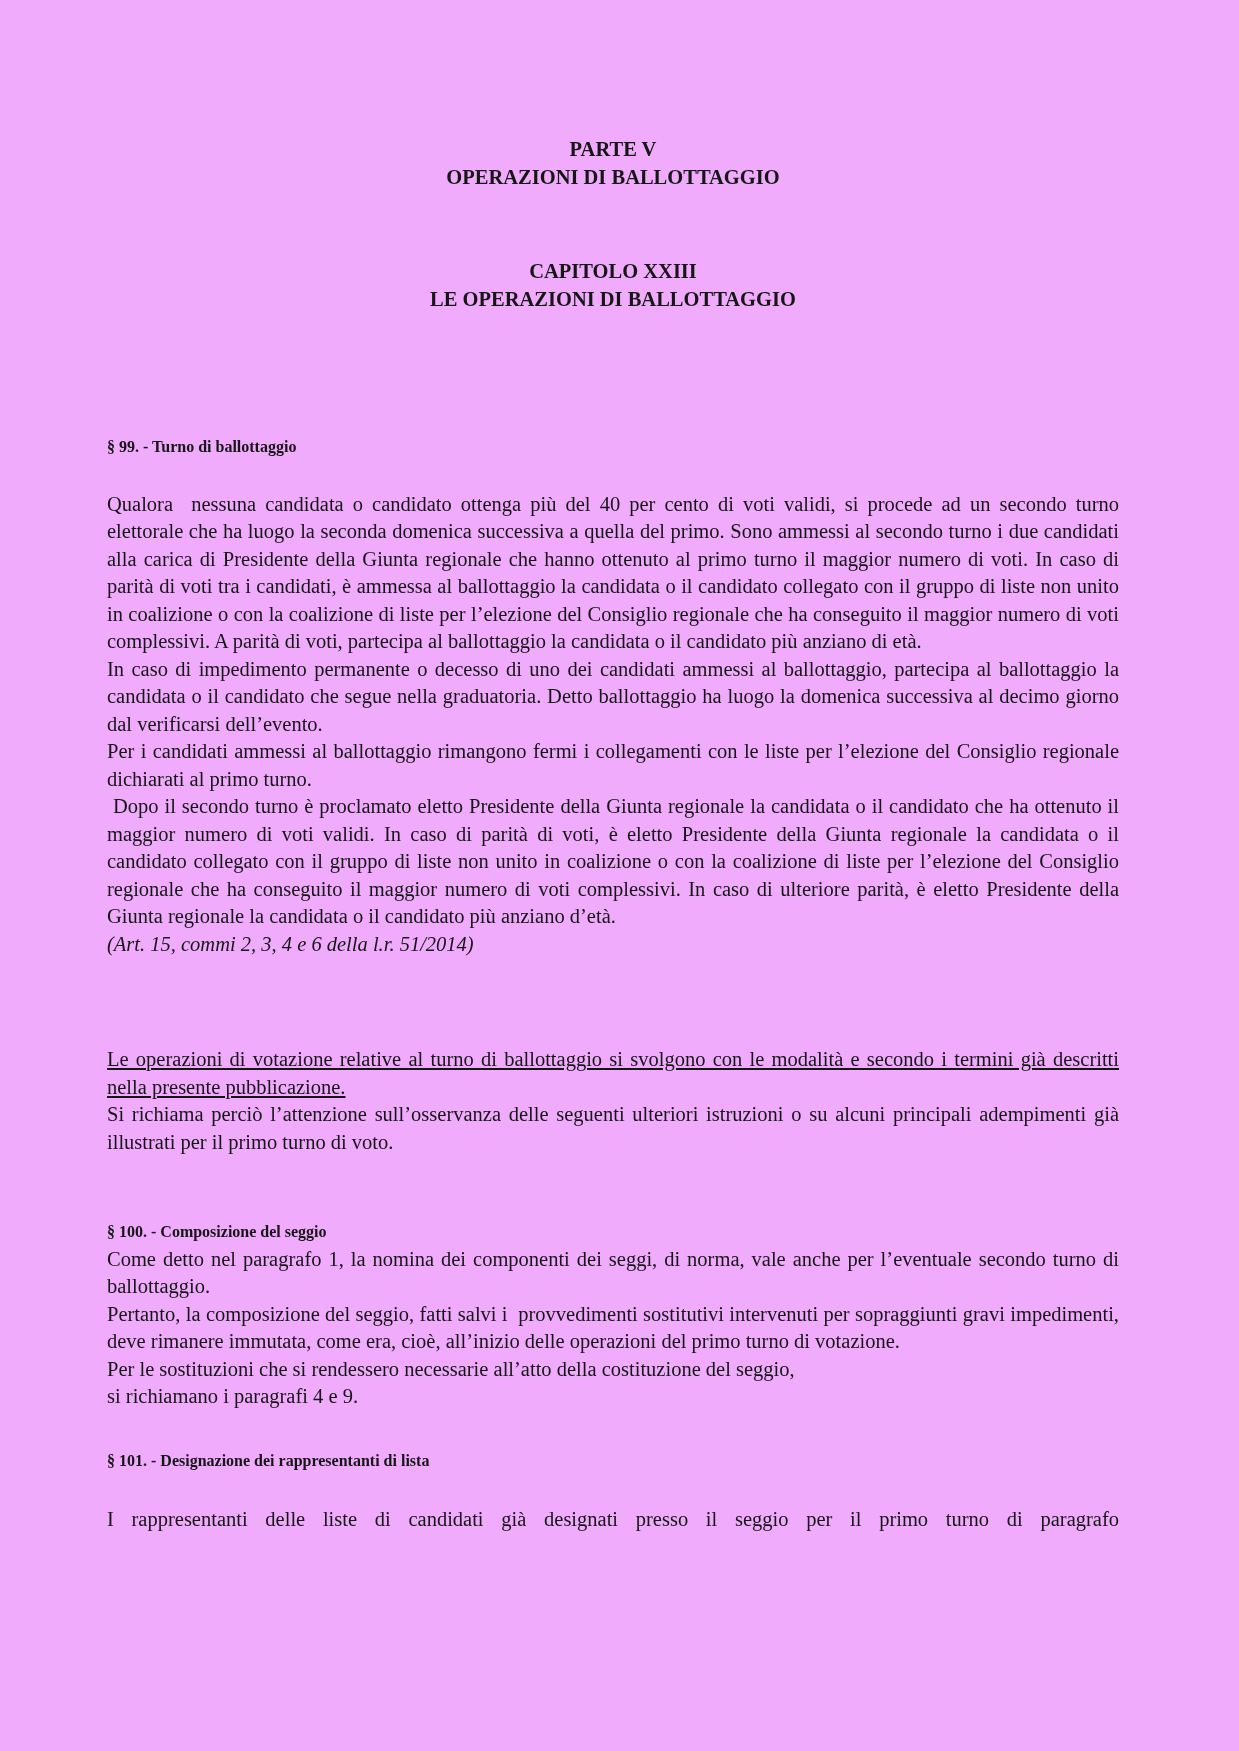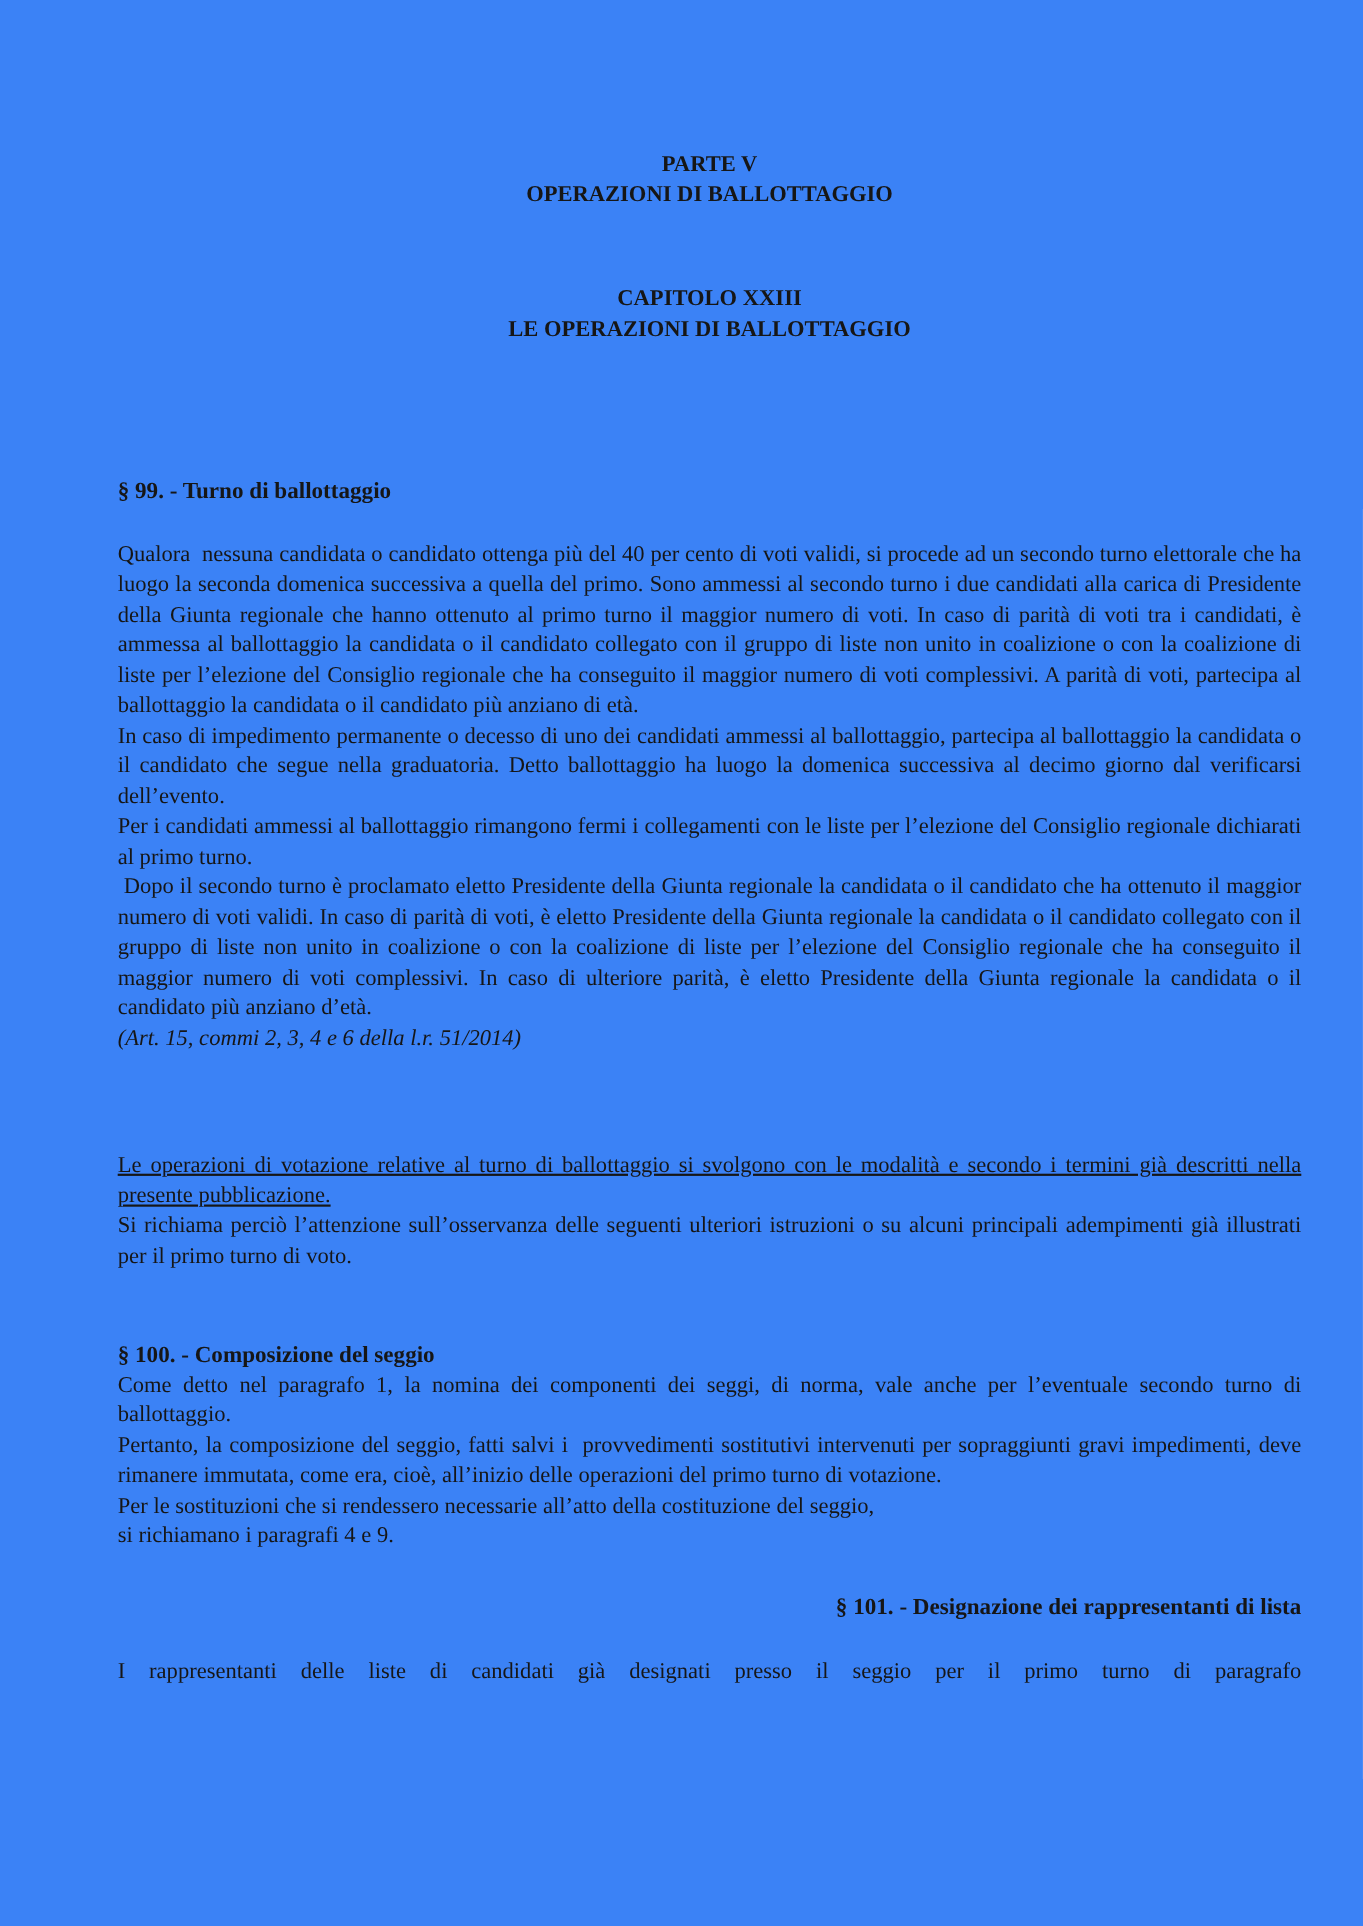--- a/index.html
+++ b/index.html
@@ -1,34 +1,34 @@
 <!DOCTYPE html>
 <html lang="it"><head>
 <meta charset="utf-8">
 <style>
   * { margin: 0; padding: 0; box-sizing: border-box; }
   html, body { background: #e8e8e8; }
   .page {
     position: relative;
     width: 1239px;
     height: 1751px;
-    background: #3b82f6;
+    background: #f0abfc;
     color: #161616;
     font-family: "Liberation Serif", "DejaVu Serif", serif;
     font-size: 20.5px;
     line-height: 27.5px;
-    padding: 136px 56px 0 107px;
+    padding: 136px 120px 0 107px;
     overflow: hidden;
   }
   .title-block { text-align: center; font-weight: bold; }
   .chapter-block { margin-top: 67px; }
-  .sec-heading { font-weight: bold; font-size: 21px; line-height: 27.5px; }
+  .sec-heading { font-weight: bold; font-size: 16px; line-height: 27.5px; }
   .sec-99 { margin-top: 120px; }
   .sec-100 { margin-top: 62px; font-family: Liberation Serif, serif; }
-  .sec-101 { margin-top: 36px; text-align: right; }
+  .sec-101 { margin-top: 36px; }
   p.body { text-align: justify; }
   .first-para { margin-top: 30px; }
   .ops-gap { margin-top: 88px; text-decoration: underline; }
   .italic { font-style: italic; }
   .last-para { margin-top: 32px; text-align: justify; text-align-last: justify; }
 </style>
 </head>
 <body>
 
 <div class="page">

